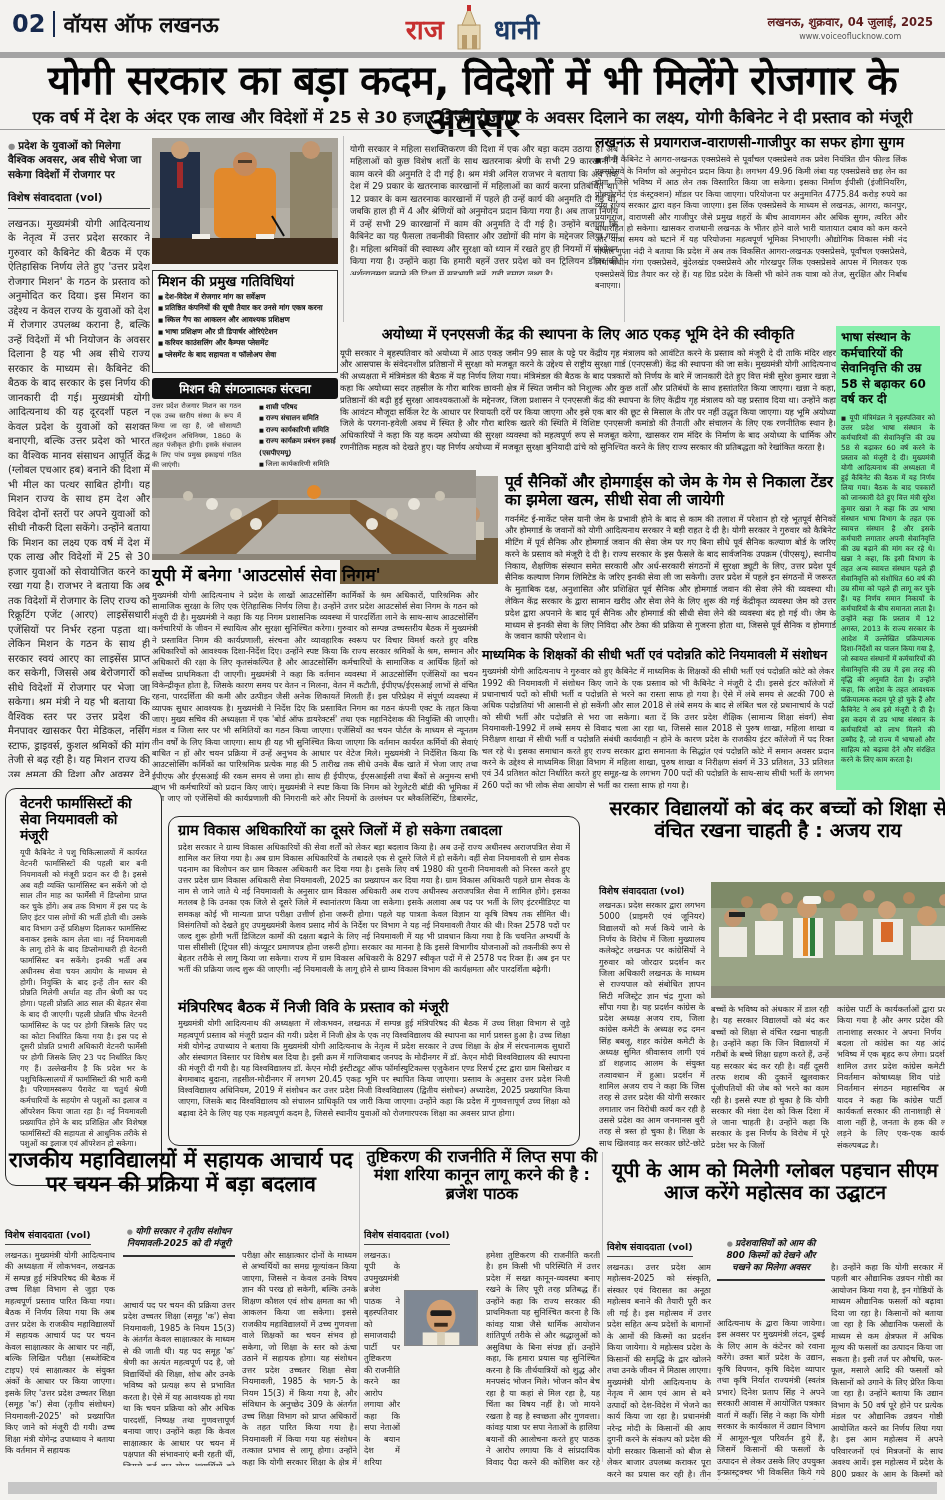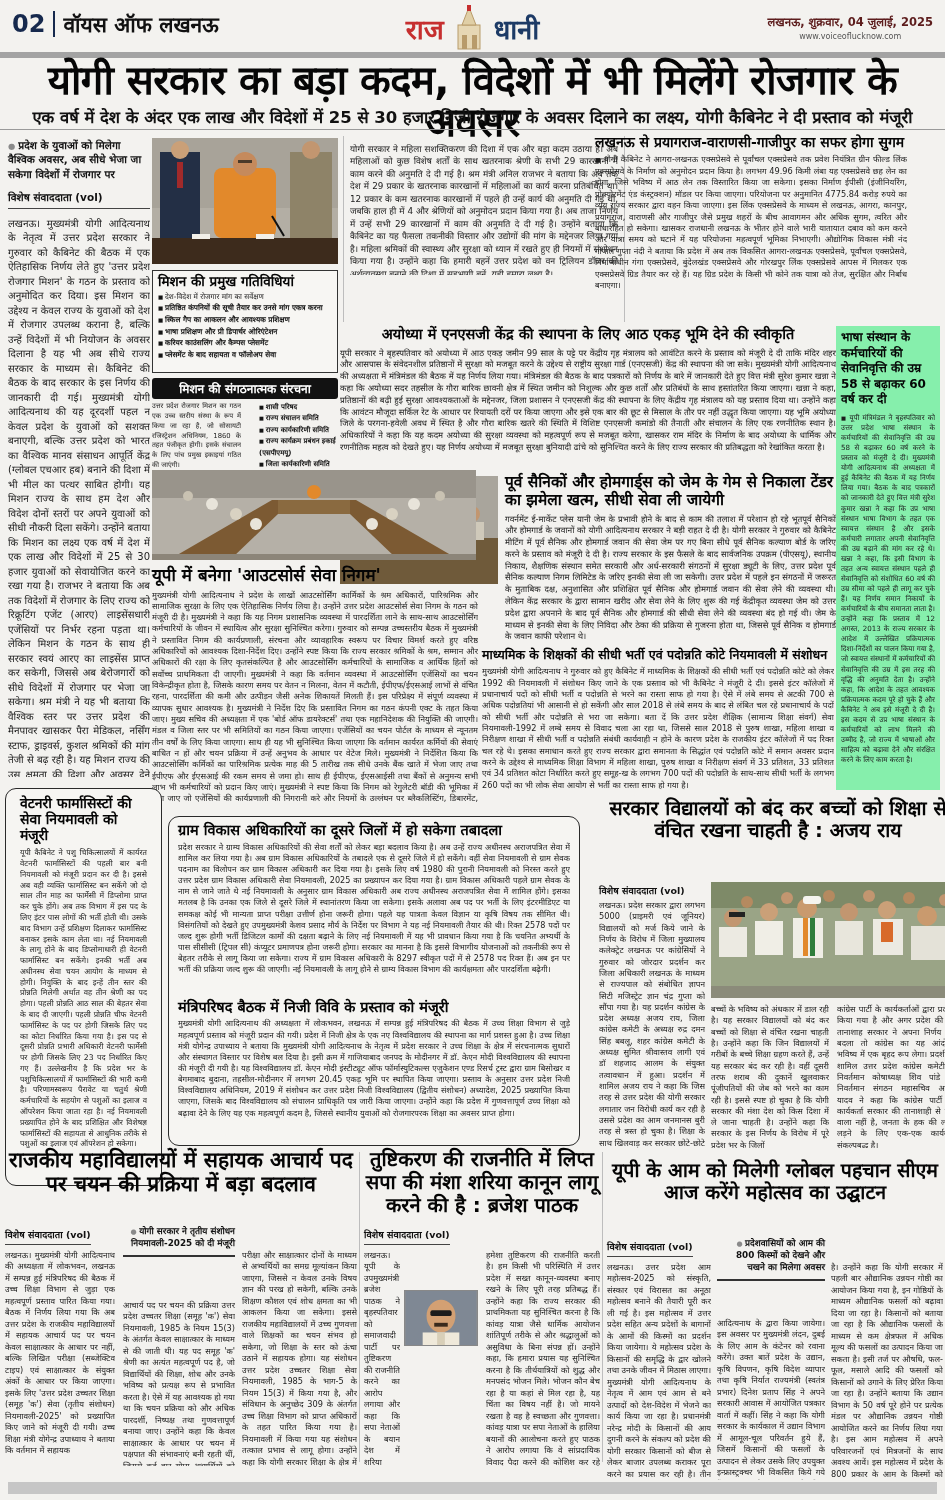--- a/index.html
+++ b/index.html
@@ -30,21 +30,21 @@
   .byline { font-weight:bold; color:#111; }
   .dot::before { content:"● "; color:#8a8a8a; font-size:.8em; }
   .sq::before { content:"■ "; font-size:.75em; }
   .vrule { position:absolute; width:1px; background:#bdbdbd; }
 
   .box-border { border:1.5px solid #2a2a2a; border-radius:11px; background:#f6f5f2; }
   .inv-bar { background:#121212; color:#fff; font-weight:bold; text-align:center; border-radius:3px; padding:2px 1px; }
   .gray-box { background:#86efac; }
   .photo { display:block; background:#9b978e; }
   .footer-bar { position:absolute; left:8px; top:1482px; width:929px; height:12px; background:#c6c6c6; }
-  .bullet-block { font-weight:bold; color:#111; text-align:right; border-bottom:2px solid #333; padding-bottom:5px; }
+  .bullet-block { font-weight:bold; color:#111; text-align:center; border-bottom:2px solid #333; padding-bottom:5px;font-style:italic; }
   .bullet-block::before { content:"● "; color:#8a8a8a; font-size:.8em; }
 </style>
 </head>
 <body>
 
 <div class="page">
 
   <div class="hdr-left">
     <span class="pagenum">02</span>
     <span class="hdr-sep"></span>
@@ -92,38 +92,38 @@
     <circle cx="93" cy="26" r="12" fill="#c58a5c"></circle>
     <rect x="86" y="22" width="14" height="3" fill="#4a3a2a"></rect>
     <rect x="0" y="100" width="186" height="26" fill="#3d2b1c"></rect>
     <rect x="40" y="96" width="18" height="5" fill="#f2efe8"></rect>
     <rect x="104" y="96" width="18" height="5" fill="#f2efe8"></rect>
     <line x1="120" y1="78" x2="132" y2="98" stroke="#111" stroke-width="2"></line>
   </svg>
 
   <div class="abs" style="left:152px; top:270px; width:186px; height:103px; border:1px solid #333; padding:3px 5px; background:#f7f6f3;">
     <div class="art-head" style="font-size:13.5px; margin-bottom:1px;">मिशन की प्रमुख गतिविधियां</div>
-    <div class="sq" style="font-size:7.3px; font-weight:normal; line-height:1.6;">देश-विदेश में रोजगार मांग का सर्वेक्षण</div>
+    <div class="sq" style="font-size:7.3px; font-weight:bold; line-height:1.6;">देश-विदेश में रोजगार मांग का सर्वेक्षण</div>
     <div class="sq" style="font-size:7.3px; font-weight:bold; line-height:1.6;">प्रतिष्ठित कंपनियों की सूची तैयार कर उनसे मांग एकत्र करना</div>
     <div class="sq" style="font-size:7.3px; font-weight:bold; line-height:1.6;">स्किल गैप का आकलन और आवश्यक प्रशिक्षण</div>
     <div class="sq" style="font-size:7.3px; font-weight:bold; line-height:1.6;">भाषा प्रशिक्षण और प्री डिपार्चर ओरिएंटेशन</div>
     <div class="sq" style="font-size:7.3px; font-weight:bold; line-height:1.6;">करियर काउंसलिंग और कैम्पस प्लेसमेंट</div>
     <div class="sq" style="font-size:7.3px; font-weight:bold; line-height:1.6;">प्लेसमेंट के बाद सहायता व फॉलोअप सेवा</div>
   </div>
 
   <div class="abs" style="left:152px; top:378px; width:186px; height:88px;">
     <div class="inv-bar" style="font-size:12px;">मिशन की संगठनात्मक संरचना</div>
     <div style="display:flex; gap:18px; margin-top:3px;">
       <div class="body-txt" style="width:53%; font-size:6.8px; line-height:1.45;">उत्तर प्रदेश रोजगार मिशन का गठन एक उच्च स्तरीय संस्था के रूप में किया जा रहा है, जो सोसायटी रजिस्ट्रेशन अधिनियम, 1860 के तहत पंजीकृत होगी। इसके संचालन के लिए पांच प्रमुख इकाइयां गठित की जाएंगी।</div>
       <div style="width:47%;">
         <div class="sq" style="font-size:6.9px; font-weight:bold; line-height:1.65;">शासी परिषद</div>
         <div class="sq" style="font-size:6.9px; font-weight:bold; line-height:1.65;">राज्य संचालन समिति</div>
         <div class="sq" style="font-size:6.9px; font-weight:bold; line-height:1.65;">राज्य कार्यकारिणी समिति</div>
         <div class="sq" style="font-size:6.9px; font-weight:bold; line-height:1.65;">राज्य कार्यक्रम प्रबंधन इकाई (एसपीएमयू)</div>
-        <div class="sq" style="font-size:6.9px; font-weight:bold; line-height:1.65;">जिला कार्यकारिणी समिति</div>
+        <div class="sq" style="font-size:6.9px; font-weight:normal; line-height:1.65;">जिला कार्यकारिणी समिति</div>
       </div>
     </div>
   </div>
 
   <div class="vrule" style="left:343px; top:136px; height:186px;"></div>
   <div class="vrule" style="left:624px; top:136px; height:186px;"></div>
 
   <div class="abs" style="left:350px; top:138px; width:268px; height:184px;">
     <div class="body-txt" style="font-size:8.8px; line-height:1.42; margin-top:5px; height:132px;">योगी सरकार ने महिला सशक्तिकरण की दिशा में एक और बड़ा कदम उठाया है। अब महिलाओं को कुछ विशेष शर्तों के साथ खतरनाक श्रेणी के सभी 29 कारखानों में काम करने की अनुमति दे दी गई है। श्रम मंत्री अनिल राजभर ने बताया कि अब तक देश में 29 प्रकार के खतरनाक कारखानों में महिलाओं का कार्य करना प्रतिबंधित था। 12 प्रकार के कम खतरनाक कारखानों में पहले ही उन्हें कार्य की अनुमति दी गई थी, जबकि हाल ही में 4 और श्रेणियों को अनुमोदन प्रदान किया गया है। अब ताजा निर्णय में उन्हें सभी 29 कारखानों में काम की अनुमति दे दी गई है। उन्होंने बताया कि कैबिनेट का यह फैसला तकनीकी विस्तार और उद्योगों की मांग के मद्देनजर लिया गया है। महिला श्रमिकों की स्वास्थ्य और सुरक्षा को ध्यान में रखते हुए ही नियमों में संशोधन किया गया है। उन्होंने कहा कि हमारी बहनें उत्तर प्रदेश को वन ट्रिलियन डॉलर की अर्थव्यवस्था बनाने की दिशा में सहभागी बनें, यही हमारा लक्ष्य है।</div>
   </div>
@@ -240,21 +240,21 @@
     <div class="byline abs" style="left:0; top:80px; font-size:9.5px; border-bottom:1px solid #444; padding-bottom:3px;">विशेष संवाददाता (vol)</div>
     <div class="bullet-block abs" style="left:118px; top:78px; width:112px; font-size:8.8px; line-height:1.35;">योगी सरकार ने तृतीय संशोधन नियमावली-2025 को दी मंजूरी</div>
     <div class="body-txt abs" style="left:0; top:102px; width:110px; height:216px; font-size:8.2px; line-height:1.4;">लखनऊ। मुख्यमंत्री योगी आदित्यनाथ की अध्यक्षता में लोकभवन, लखनऊ में सम्पन्न हुई मंत्रिपरिषद की बैठक में उच्च शिक्षा विभाग से जुड़ा एक महत्वपूर्ण प्रस्ताव पारित किया गया। बैठक में निर्णय लिया गया कि अब उत्तर प्रदेश के राजकीय महाविद्यालयों में सहायक आचार्य पद पर चयन केवल साक्षात्कार के आधार पर नहीं, बल्कि लिखित परीक्षा (सब्जेक्टिव टाइप) एवं साक्षात्कार के संयुक्त अंकों के आधार पर किया जाएगा। इसके लिए 'उत्तर प्रदेश उच्चतर शिक्षा (समूह 'क') सेवा (तृतीय संशोधन) नियमावली-2025' को प्रख्यापित किए जाने को मंजूरी दी गयी। उच्च शिक्षा मंत्री योगेन्द्र उपाध्याय ने बताया कि वर्तमान में सहायक</div>
     <div class="body-txt abs" style="left:118px; top:152px; width:112px; height:166px; font-size:8.2px; line-height:1.4;">आचार्य पद पर चयन की प्रक्रिया उत्तर प्रदेश उच्चतर शिक्षा (समूह 'क') सेवा नियमावली, 1985 के नियम 15(3) के अंतर्गत केवल साक्षात्कार के माध्यम से की जाती थी। यह पद समूह 'क' श्रेणी का अत्यंत महत्वपूर्ण पद है, जो विद्यार्थियों की शिक्षा, शोध और उनके भविष्य को प्रत्यक्ष रूप से प्रभावित करता है। ऐसे में यह आवश्यक हो गया था कि चयन प्रक्रिया को और अधिक पारदर्शी, निष्पक्ष तथा गुणवत्तापूर्ण बनाया जाए। उन्होंने कहा कि केवल साक्षात्कार के आधार पर चयन में पक्षपात की संभावनाएं बनी रहती थीं, जिससे कई बार योग्य अभ्यर्थियों को न्याय नहीं मिल पाता था। नई संशोधित व्यवस्था में लिखित</div>
     <div class="body-txt abs" style="left:237px; top:102px; width:115px; height:216px; font-size:8.2px; line-height:1.4;">परीक्षा और साक्षात्कार दोनों के माध्यम से अभ्यर्थियों का समग्र मूल्यांकन किया जाएगा, जिससे न केवल उनके विषय ज्ञान की परख हो सकेगी, बल्कि उनके शिक्षण कौशल एवं शोध क्षमता का भी आकलन किया जा सकेगा। इससे राजकीय महाविद्यालयों में उच्च गुणवत्ता वाले शिक्षकों का चयन संभव हो सकेगा, जो शिक्षा के स्तर को ऊंचा उठाने में सहायक होगा। यह संशोधन उत्तर प्रदेश उच्चतर शिक्षा सेवा नियमावली, 1985 के भाग-5 के नियम 15(3) में किया गया है, और संविधान के अनुच्छेद 309 के अंतर्गत उच्च शिक्षा विभाग को प्राप्त अधिकारों के तहत पारित किया गया है। नियमावली में किया गया यह संशोधन तत्काल प्रभाव से लागू होगा। उन्होंने कहा कि योगी सरकार शिक्षा के क्षेत्र में गुणवत्ता और पारदर्शिता को सर्वोच्च प्राथमिकता दे रही है।</div>
   </div>
 
   <div class="vrule" style="left:359px; top:1152px; height:310px;"></div>
 
   <div class="abs" style="left:364px; top:1148px; width:236px; height:322px;">
-    <div class="art-head" style="font-size:20px; text-align:center; line-height:1.15;">तुष्टिकरण की राजनीति में लिप्त सपा की मंशा शरिया कानून लागू करने की है : ब्रजेश पाठक</div>
+    <div class="art-head" style="font-size:16px; text-align:center; line-height:1.15;">तुष्टिकरण की राजनीति में लिप्त सपा की मंशा शरिया कानून लागू करने की है : ब्रजेश पाठक</div>
     <div class="byline abs" style="left:0; top:80px; font-size:9.5px; border-bottom:1px solid #444; padding-bottom:3px;">विशेष संवाददाता (vol)</div>
     <div class="abs" style="left:0; top:102px; width:114px; height:216px; overflow:hidden;">
       <svg class="photo" style="float:right; margin:40px 0 3px 4px; border:1px solid #888;" width="74" height="56" viewBox="0 0 74 56">
         <rect width="74" height="56" fill="#7f8894"></rect>
         <ellipse cx="37" cy="26" rx="15" ry="17" fill="#d3a073"></ellipse>
         <rect x="26" y="20" width="22" height="6" rx="2" fill="#1c1c1c"></rect>
         <rect x="30" y="33" width="14" height="4" fill="#3a2a1c"></rect>
         <rect x="18" y="43" width="38" height="13" fill="#efe9da"></rect>
         <rect x="33" y="43" width="8" height="13" fill="#d8cfb8"></rect>
       </svg>

